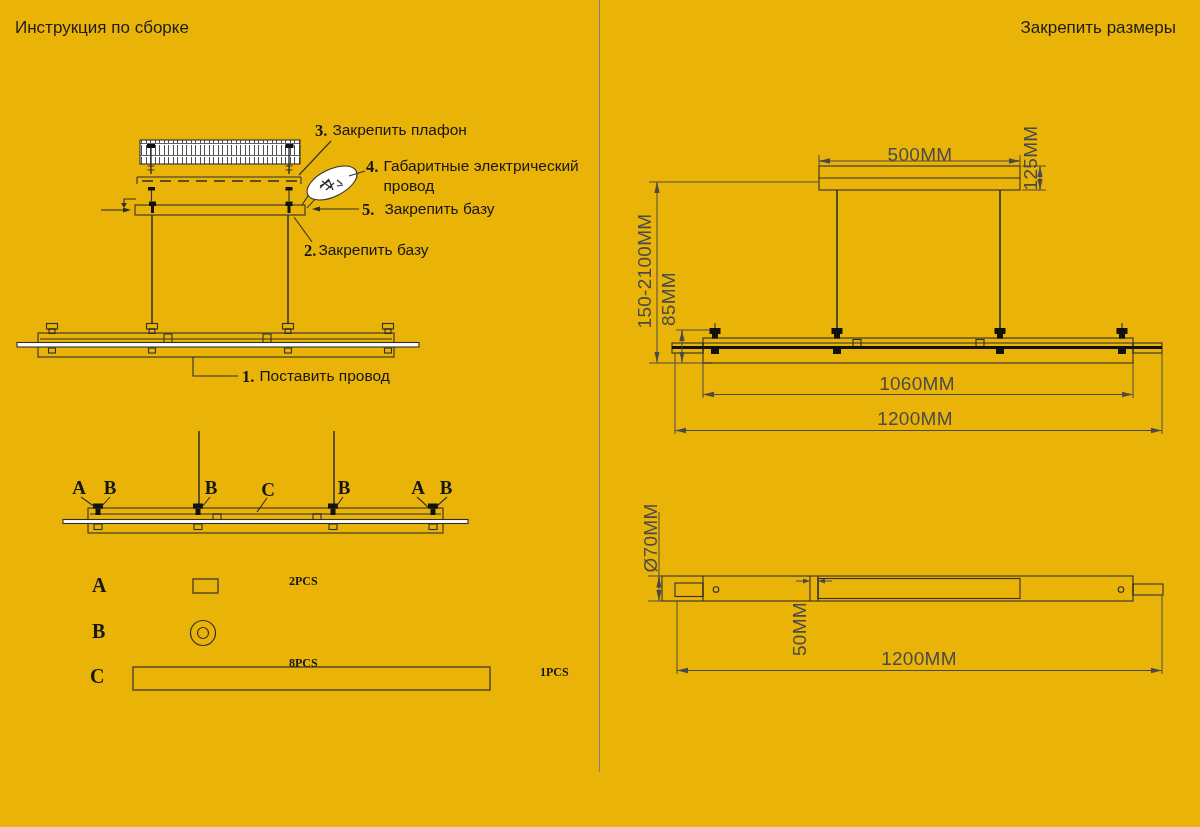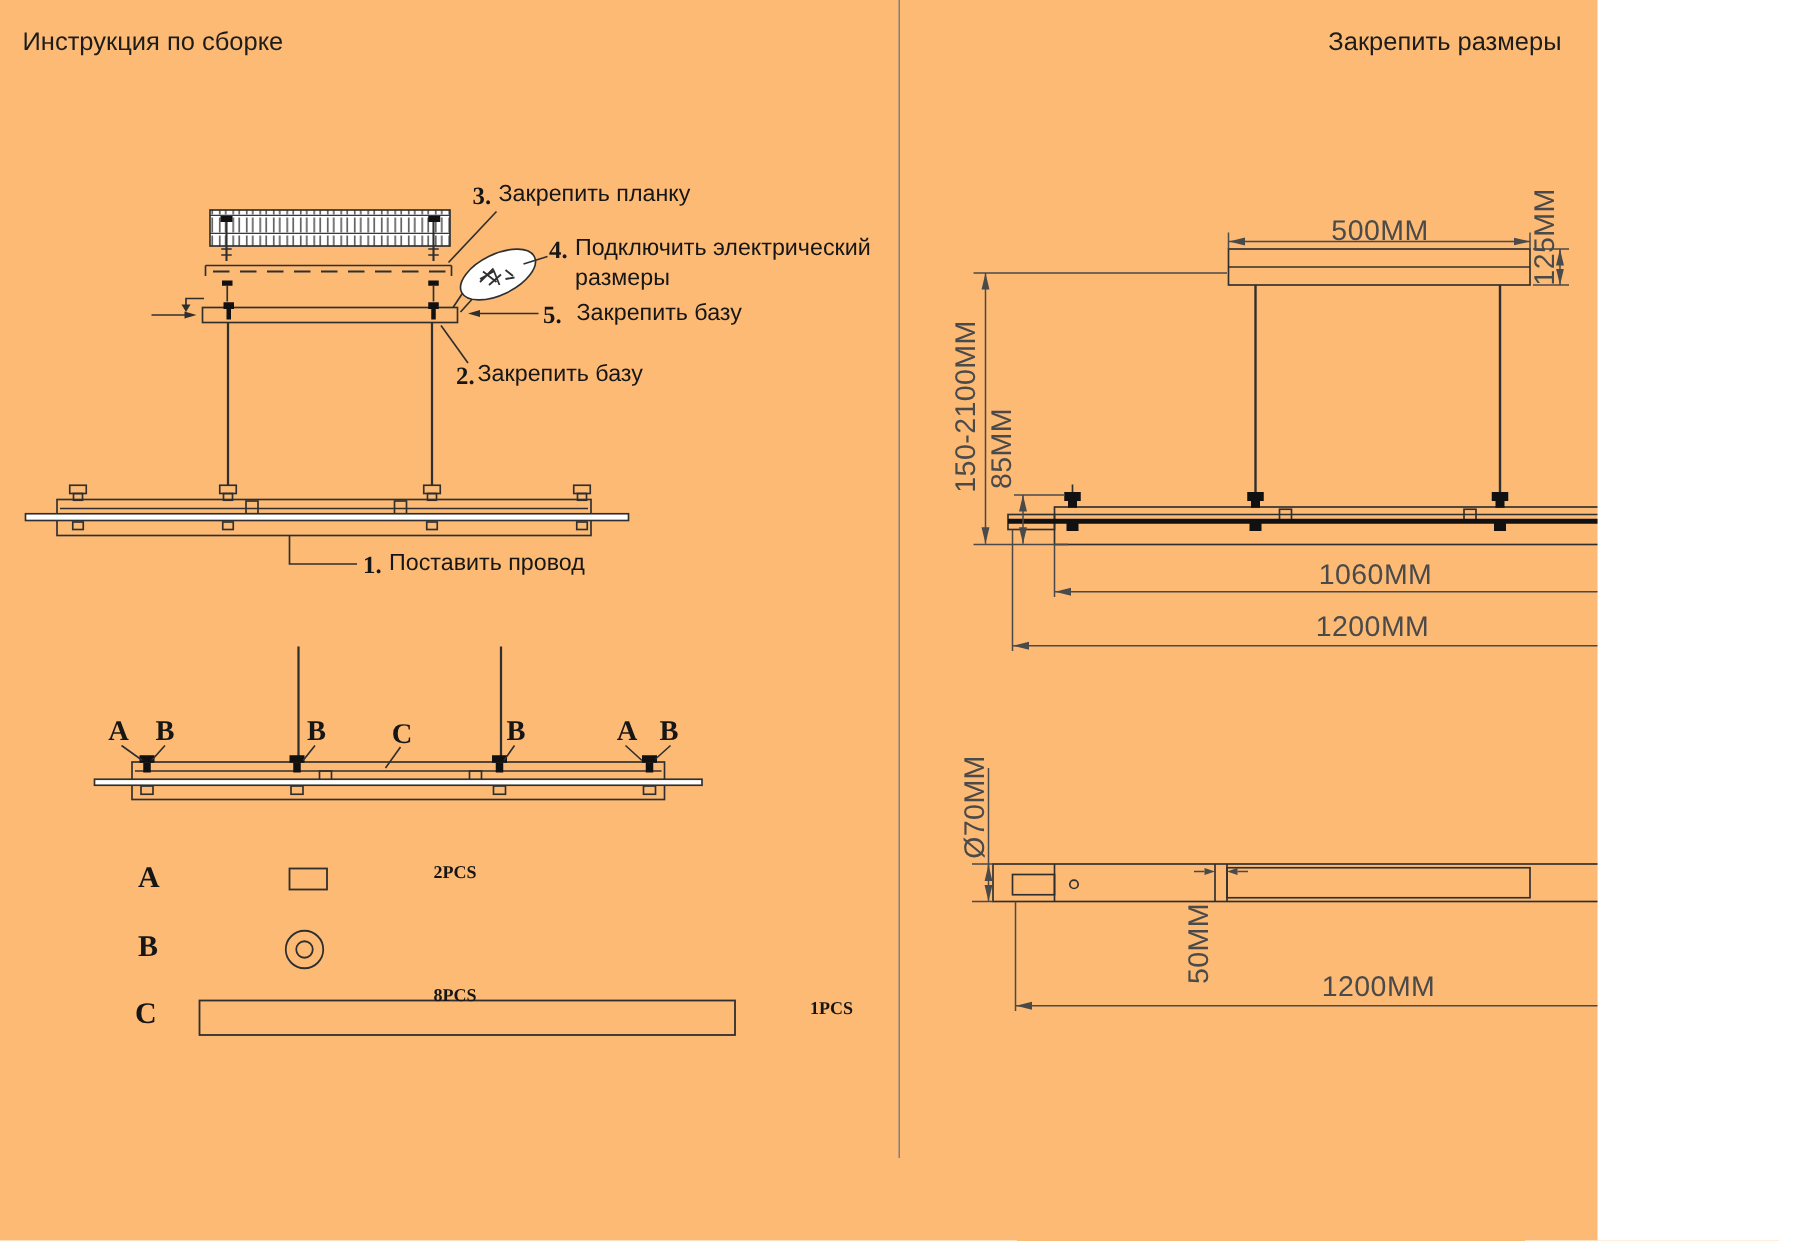--- a/index.html
+++ b/index.html
@@ -1,16 +1,16 @@
 <!DOCTYPE html>
 <html><head>
 <meta charset="utf-8">
 <style>
   html,body{margin:0;padding:0;background:#ffffff;}
-  #page{position:relative;width:1065px;height:827px;background:#fdba74;overflow:hidden;
+  #page{position:relative;width:1200px;height:827px;background:#eab308;overflow:hidden;
         font-family:"Liberation Sans",sans-serif;color:#111;}
   svg{position:absolute;left:0;top:0;}
   .title{position:absolute;font-size:17px;color:#1c1c1c;white-space:nowrap;}
   .footer{position:absolute;left:0;right:0;text-align:center;font-size:17px;color:#1c1c1c;}
   .step{position:absolute;display:flex;gap:5px;font-size:15.5px;color:#161616;line-height:1.32;}
   .snum{font-family:"Liberation Serif",serif;font-weight:700;font-size:16.5px;}
   .stext{white-space:nowrap;}
   .step4 .stext{white-space:normal;max-width:218px;}
   .callout{position:absolute;transform:translate(-50%,-50%);font-family:"Liberation Serif",serif;
            font-weight:700;font-size:19px;color:#161616;}
@@ -209,25 +209,25 @@
       <path d="M677,601 V674 M1162,595 V674"></path>
       <line x1="677" y1="670.5" x2="1162" y2="670.5" marker-start="url(#ar)" marker-end="url(#ar)"></line>
     </g>
   </svg>
 
   <div class="title" style="left:15px;top:18px">Инструкция по сборке</div>
   <div class="title" style="right:24px;top:18px;position:absolute">Закрепить размеры</div>
 
   <div class="step" style="left:315px;top:120px">
     <span class="snum">3.</span>
-    <span class="stext">Закрепить планку</span>
+    <span class="stext">Закрепить плафон</span>
   </div>
   <div class="step step4" style="left:366px;top:156px">
     <span class="snum">4.</span>
-    <span class="stext">Подключить электрический размеры</span>
+    <span class="stext">Габаритные электрический провод</span>
   </div>
   <div class="step" style="left:362px;top:199px;gap:10px">
     <span class="snum">5.</span>
     <span class="stext">Закрепить базу</span>
   </div>
   <div class="step" style="left:304px;top:240px;gap:2px">
     <span class="snum">2.</span>
     <span class="stext">Закрепить базу</span>
   </div>
   <div class="step" style="left:242px;top:366px">

